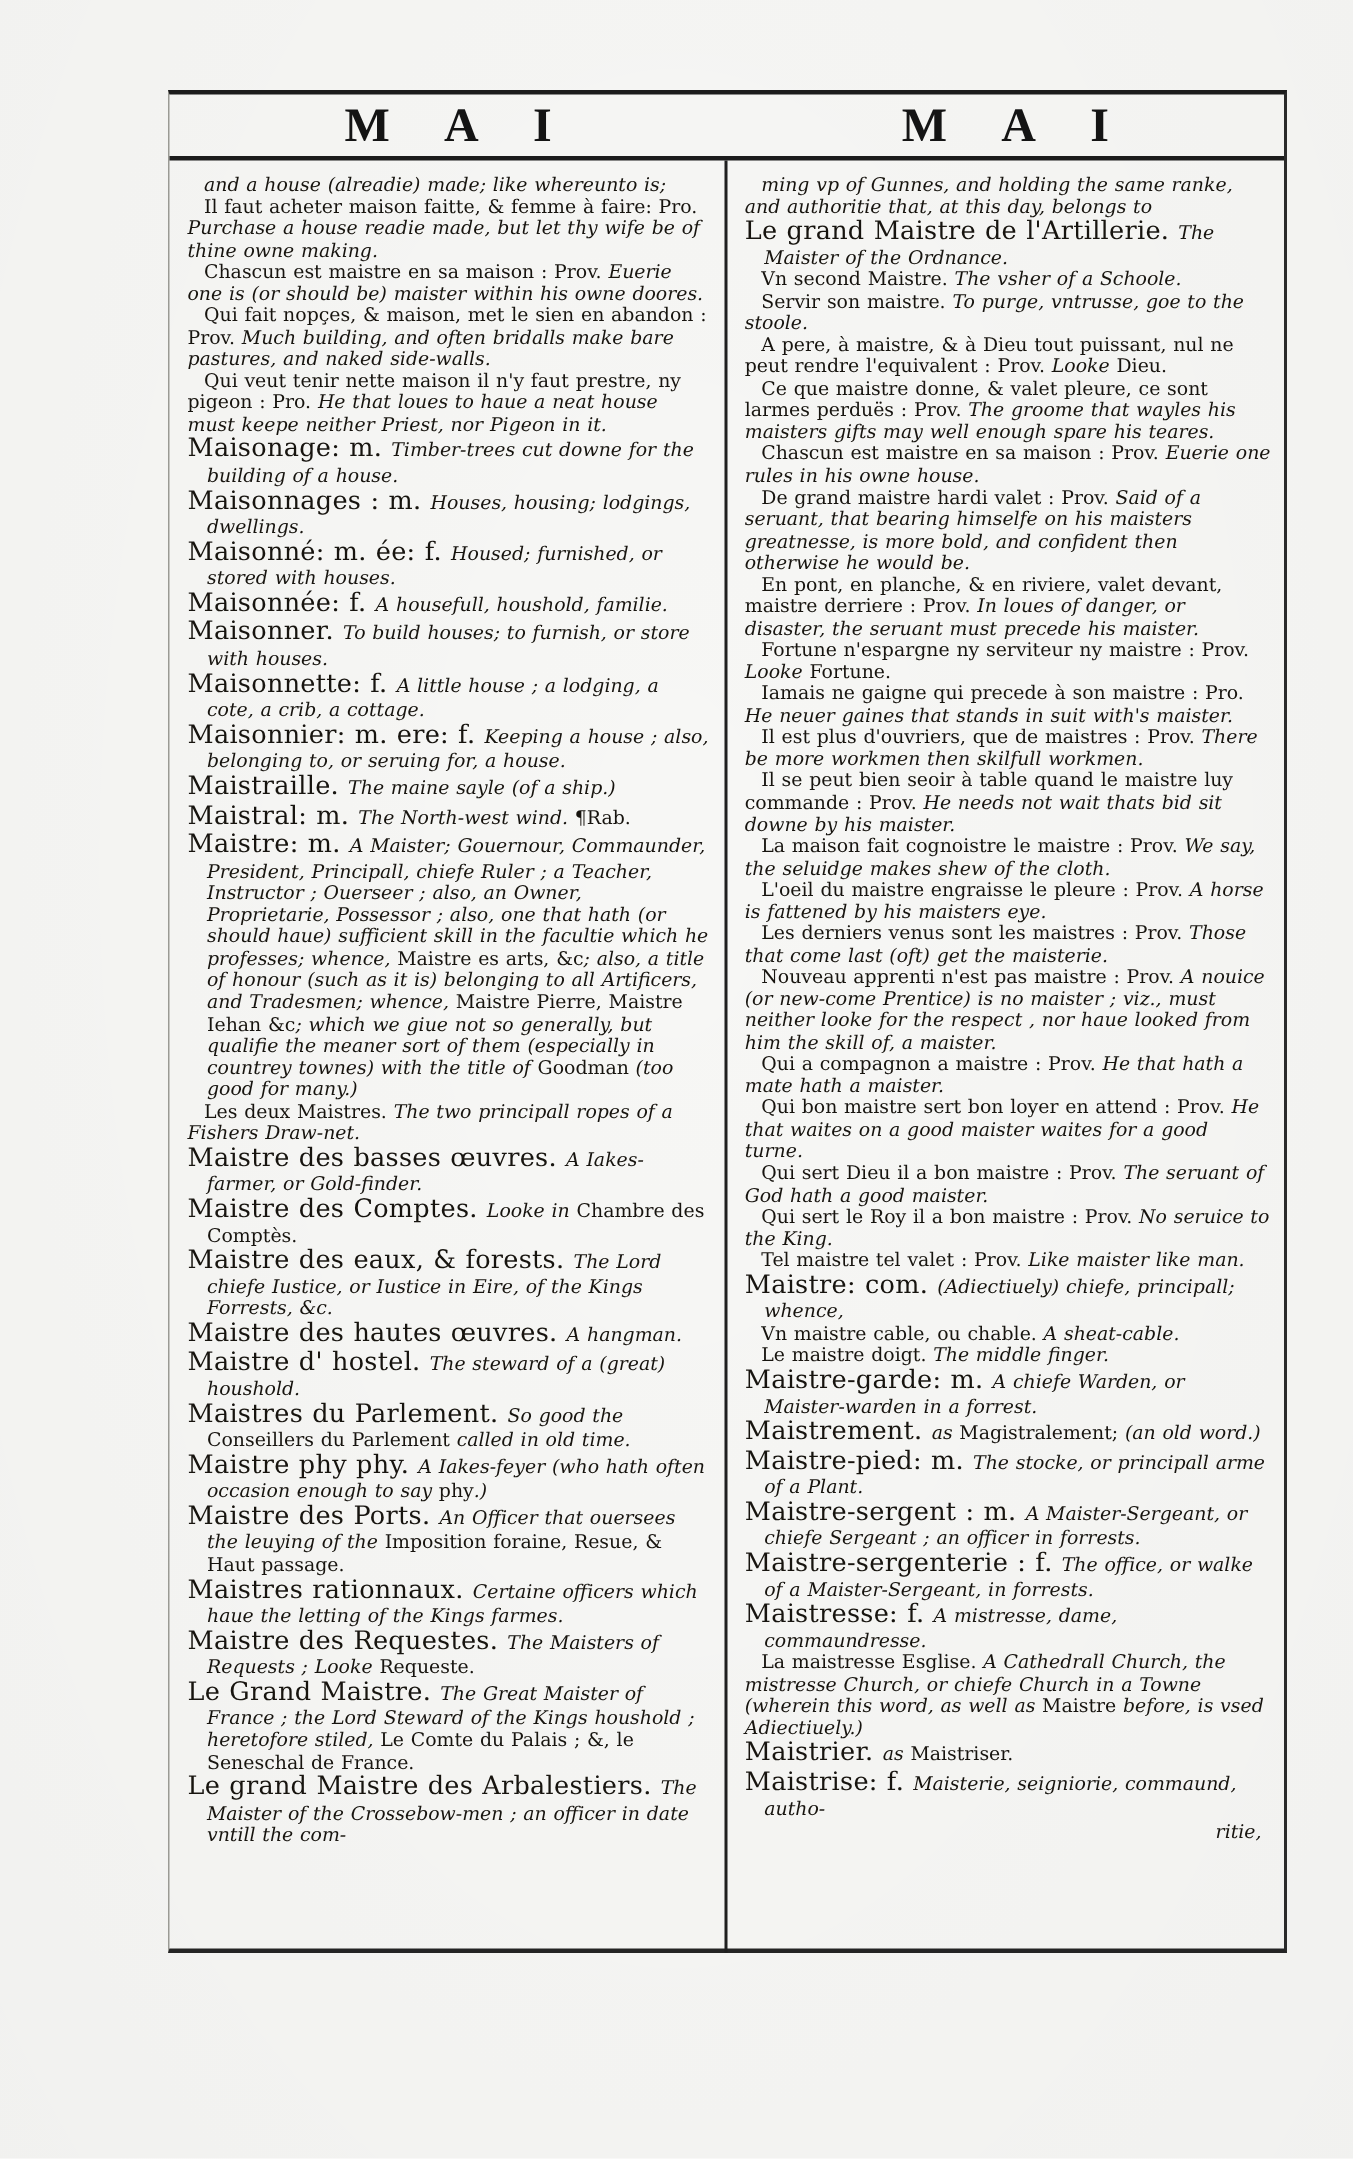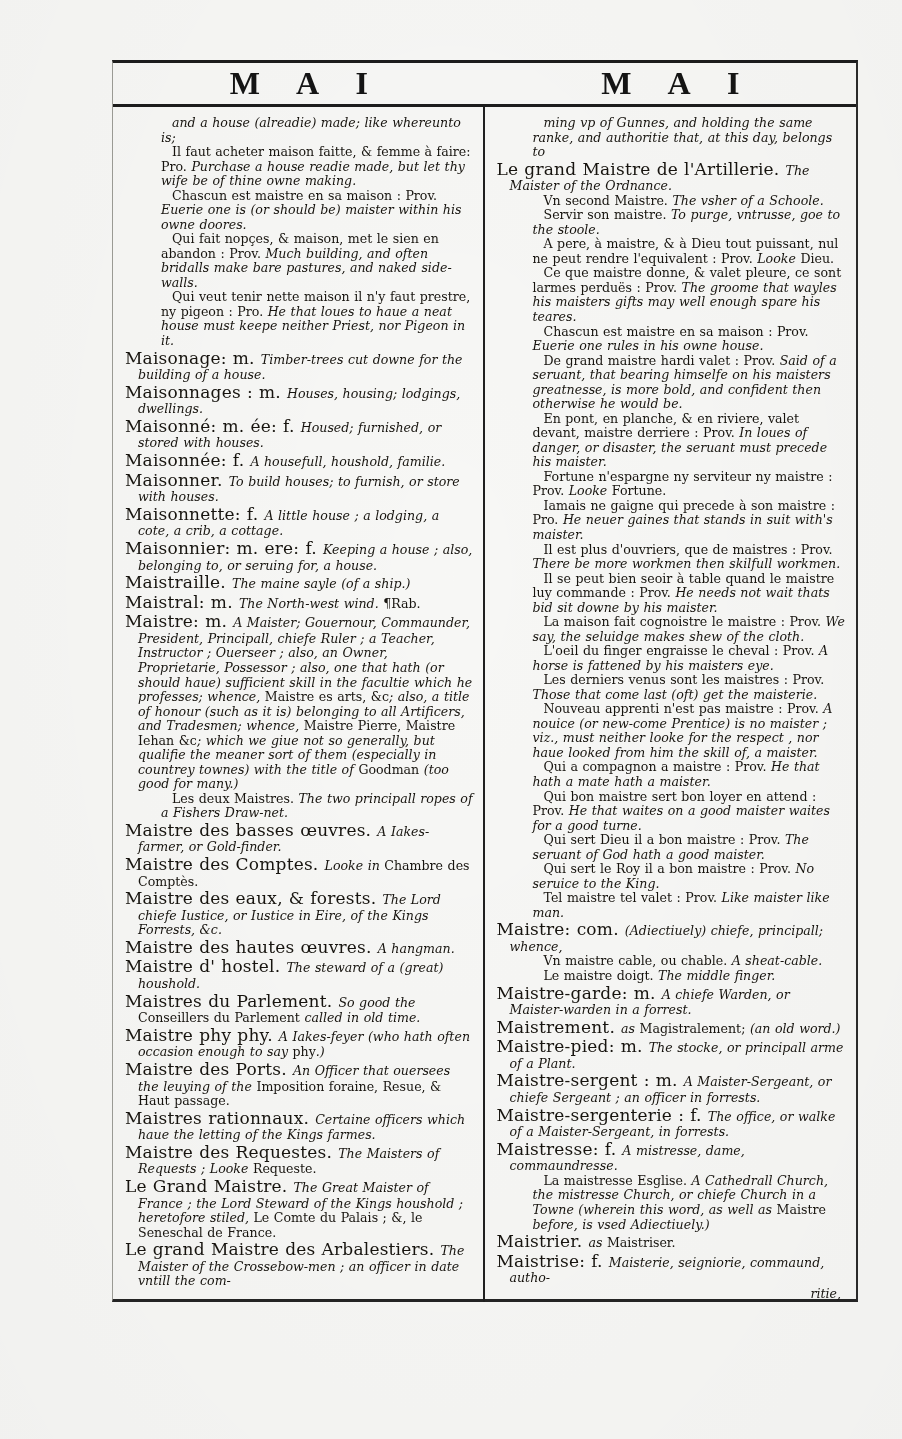--- a/index.html
+++ b/index.html
@@ -44,21 +44,21 @@
     overflow:hidden;
   }
   .col.left{border-right:2px solid #1f1f1f;}
   p.entry{
     margin:0;padding:0;
     font-size:12.6px;line-height:1.155;
     text-align:left;
     word-spacing:0.5px;
   }
   p.entry.head{padding-left:13px;text-indent:-13px;}
-  p.entry.phrase{text-indent:11px;margin-left:36px;}
+  p.entry.phrase{text-indent:11px;}
   .ro{font-style:normal;}
   .it{font-style:italic;}
   .lemma{font-size:17px;letter-spacing:0.2px;}
   .catchword{
     margin:0;text-align:right;padding-right:6px;
     font-style:italic;font-size:12.6px;line-height:1.2;
   }
 </style>
 </head>
 <body>
@@ -109,21 +109,21 @@
           <p class="entry phrase"><span class="ro">A pere, à maistre, &amp; à Dieu tout puissant, nul ne peut rendre l'equivalent : Prov. </span><span class="it">Looke </span><span class="ro">Dieu.</span></p>
           <p class="entry phrase"><span class="ro">Ce que maistre donne, &amp; valet pleure, ce sont larmes perduës : Prov. </span><span class="it">The groome that wayles his maisters gifts may well enough spare his teares.</span></p>
           <p class="entry phrase"><span class="ro">Chascun est maistre en sa maison : Prov. </span><span class="it">Euerie one rules in his owne house.</span></p>
           <p class="entry phrase"><span class="ro">De grand maistre hardi valet : Prov. </span><span class="it">Said of a seruant, that bearing himselfe on his maisters greatnesse, is more bold, and confident then otherwise he would be.</span></p>
           <p class="entry phrase"><span class="ro">En pont, en planche, &amp; en riviere, valet devant, maistre derriere : Prov. </span><span class="it">In loues of danger, or disaster, the seruant must precede his maister.</span></p>
           <p class="entry phrase"><span class="ro">Fortune n'espargne ny serviteur ny maistre : Prov. </span><span class="it">Looke </span><span class="ro">Fortune.</span></p>
           <p class="entry phrase"><span class="ro">Iamais ne gaigne qui precede à son maistre : Pro. </span><span class="it">He neuer gaines that stands in suit with's maister.</span></p>
           <p class="entry phrase"><span class="ro">Il est plus d'ouvriers, que de maistres : Prov. </span><span class="it">There be more workmen then skilfull workmen.</span></p>
           <p class="entry phrase"><span class="ro">Il se peut bien seoir à table quand le maistre luy commande : Prov. </span><span class="it">He needs not wait thats bid sit downe by his maister.</span></p>
           <p class="entry phrase"><span class="ro">La maison fait cognoistre le maistre : Prov. </span><span class="it">We say, the seluidge makes shew of the cloth.</span></p>
-          <p class="entry phrase"><span class="ro">L'oeil du finger engraisse le cheval : Prov. </span><span class="it">A horse is fattened by his maisters eye.</span></p>
+          <p class="entry phrase"><span class="ro">L'oeil du maistre engraisse le pleure : Prov. </span><span class="it">A horse is fattened by his maisters eye.</span></p>
           <p class="entry phrase"><span class="ro">Les derniers venus sont les maistres : Prov. </span><span class="it">Those that come last (oft) get the maisterie.</span></p>
           <p class="entry phrase"><span class="ro">Nouveau apprenti n'est pas maistre : Prov. </span><span class="it">A nouice (or new-come Prentice) is no maister ; viz., must neither looke for the respect , nor haue looked from him the skill of, a maister.</span></p>
           <p class="entry phrase"><span class="ro">Qui a compagnon a maistre : Prov. </span><span class="it">He that hath a mate hath a maister.</span></p>
           <p class="entry phrase"><span class="ro">Qui bon maistre sert bon loyer en attend : Prov. </span><span class="it">He that waites on a good maister waites for a good turne.</span></p>
           <p class="entry phrase"><span class="ro">Qui sert Dieu il a bon maistre : Prov. </span><span class="it">The seruant of God hath a good maister.</span></p>
           <p class="entry phrase"><span class="ro">Qui sert le Roy il a bon maistre : Prov. </span><span class="it">No seruice to the King.</span></p>
           <p class="entry phrase"><span class="ro">Tel maistre tel valet : Prov. </span><span class="it">Like maister like man.</span></p>
           <p class="entry head"><span class="ro lemma">Maistre: com. </span><span class="it">(Adiectiuely) chiefe, principall; whence,</span></p>
           <p class="entry phrase"><span class="ro">Vn maistre cable, ou chable. </span><span class="it">A sheat-cable.</span></p>
           <p class="entry phrase"><span class="ro">Le maistre doigt. </span><span class="it">The middle finger.</span></p>

